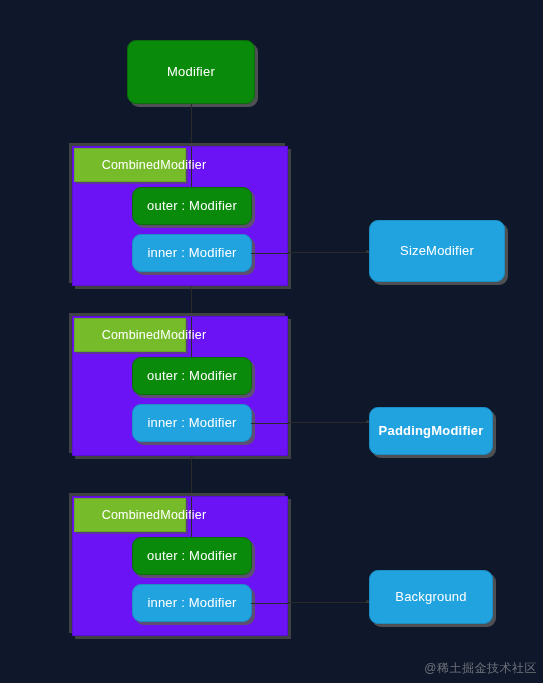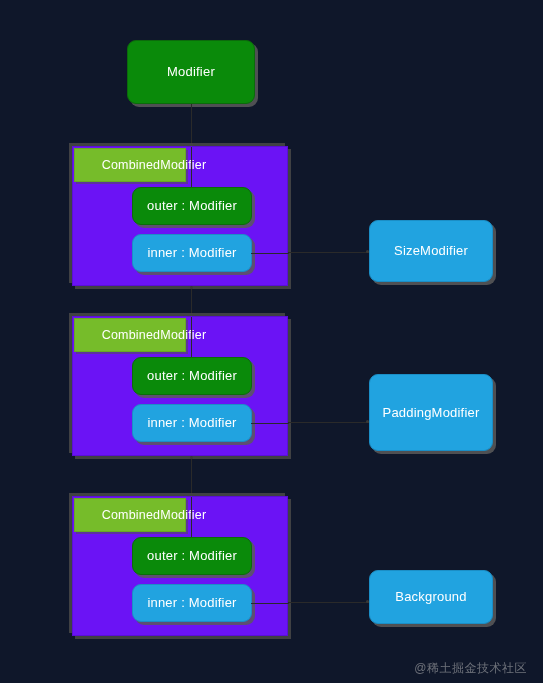--- a/index.html
+++ b/index.html
@@ -81,21 +81,21 @@
     position: absolute;
     width: 3px;
     height: 3px;
     border-radius: 50%;
     background: #3a3a3a;
   }
 
   
   #watermark {
     position: absolute;
-    right: 16px;
+    right: 6px;
     bottom: 6px;
     color: rgba(185,185,185,0.55);
     font-size: 12px;
     letter-spacing: 0.5px;
     white-space: nowrap;
     user-select: none;
   }
 </style>
 </head>
 <body>
@@ -123,21 +123,21 @@
     <div class="node node-blue" style="left:59px; top:87px; width:120px; height:38px;">
       <span>inner : Modifier</span>
     </div>
 
     <div class="line line-h" style="left:178px; top:106px; width:38px;"></div>
   </div>
 
   <div class="line line-h" style="left:288px; top:252px; width:81px;"></div>
   <div class="dot" style="left:366px; top:250px;"></div>
 
-  <div class="node node-blue" style="left:369px; top:220px; width:124px; height:62px;">
+  <div class="node node-blue" style="left:369px; top:220px; width:136px; height:62px;">
     <span>SizeModifier</span>
   </div>
 
   <div class="line line-v" style="left:191px; top:286px; width:1px; height:30px;"></div>
   <div class="dot" style="left:190px; top:286px;"></div>
 
   <div class="node node-purple" style="left:72px; top:316px; width:216px; height:140px;">
     <div class="node node-label-tab" style="left:1px; top:1px; width:112px; height:34px;">
       <span>CombinedModifier</span>
     </div>
@@ -150,21 +150,21 @@
     <div class="node node-blue" style="left:59px; top:87px; width:120px; height:38px;">
       <span>inner : Modifier</span>
     </div>
 
     <div class="line line-h" style="left:178px; top:106px; width:38px;"></div>
   </div>
 
   <div class="line line-h" style="left:288px; top:422px; width:81px;"></div>
   <div class="dot" style="left:366px; top:420px;"></div>
 
-  <div class="node node-blue" style="left:369px; top:374px; width:124px; height:77px;">
+  <div class="node node-blue" style="left:369px; top:407px; width:124px; height:48px;font-weight:bold;">
     <span>PaddingModifier</span>
   </div>
 
   <div class="line line-v" style="left:191px; top:456px; width:1px; height:40px;"></div>
   <div class="dot" style="left:190px; top:456px;"></div>
 
   <div class="node node-purple" style="left:72px; top:496px; width:216px; height:140px;">
     <div class="node node-label-tab" style="left:1px; top:1px; width:112px; height:34px;">
       <span>CombinedModifier</span>
     </div>

